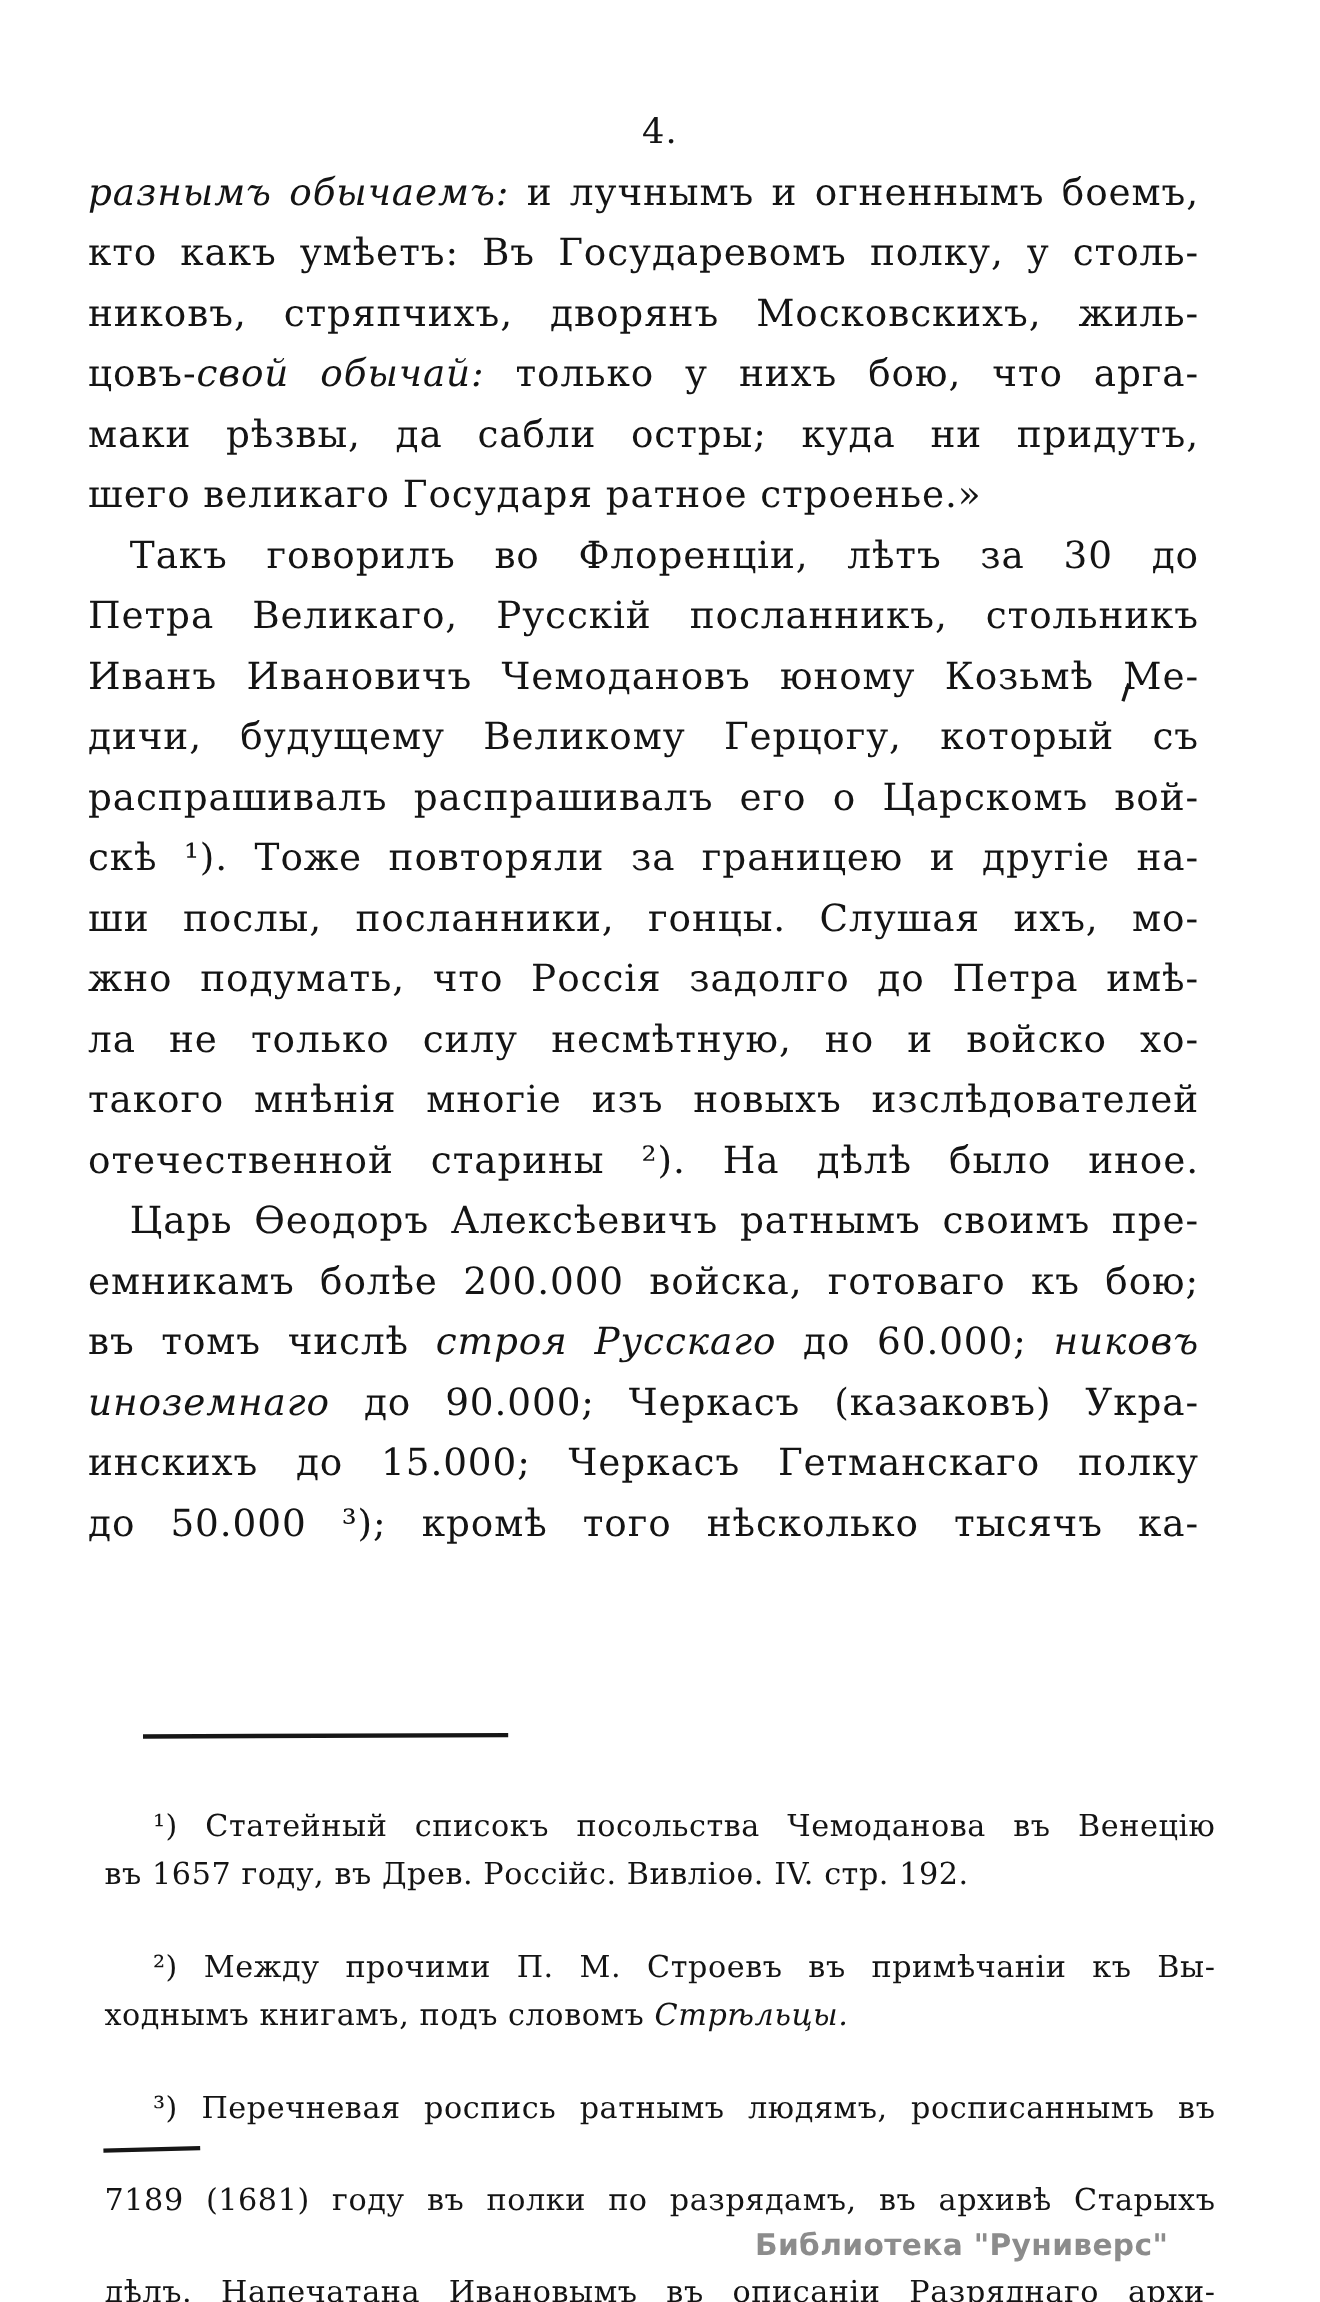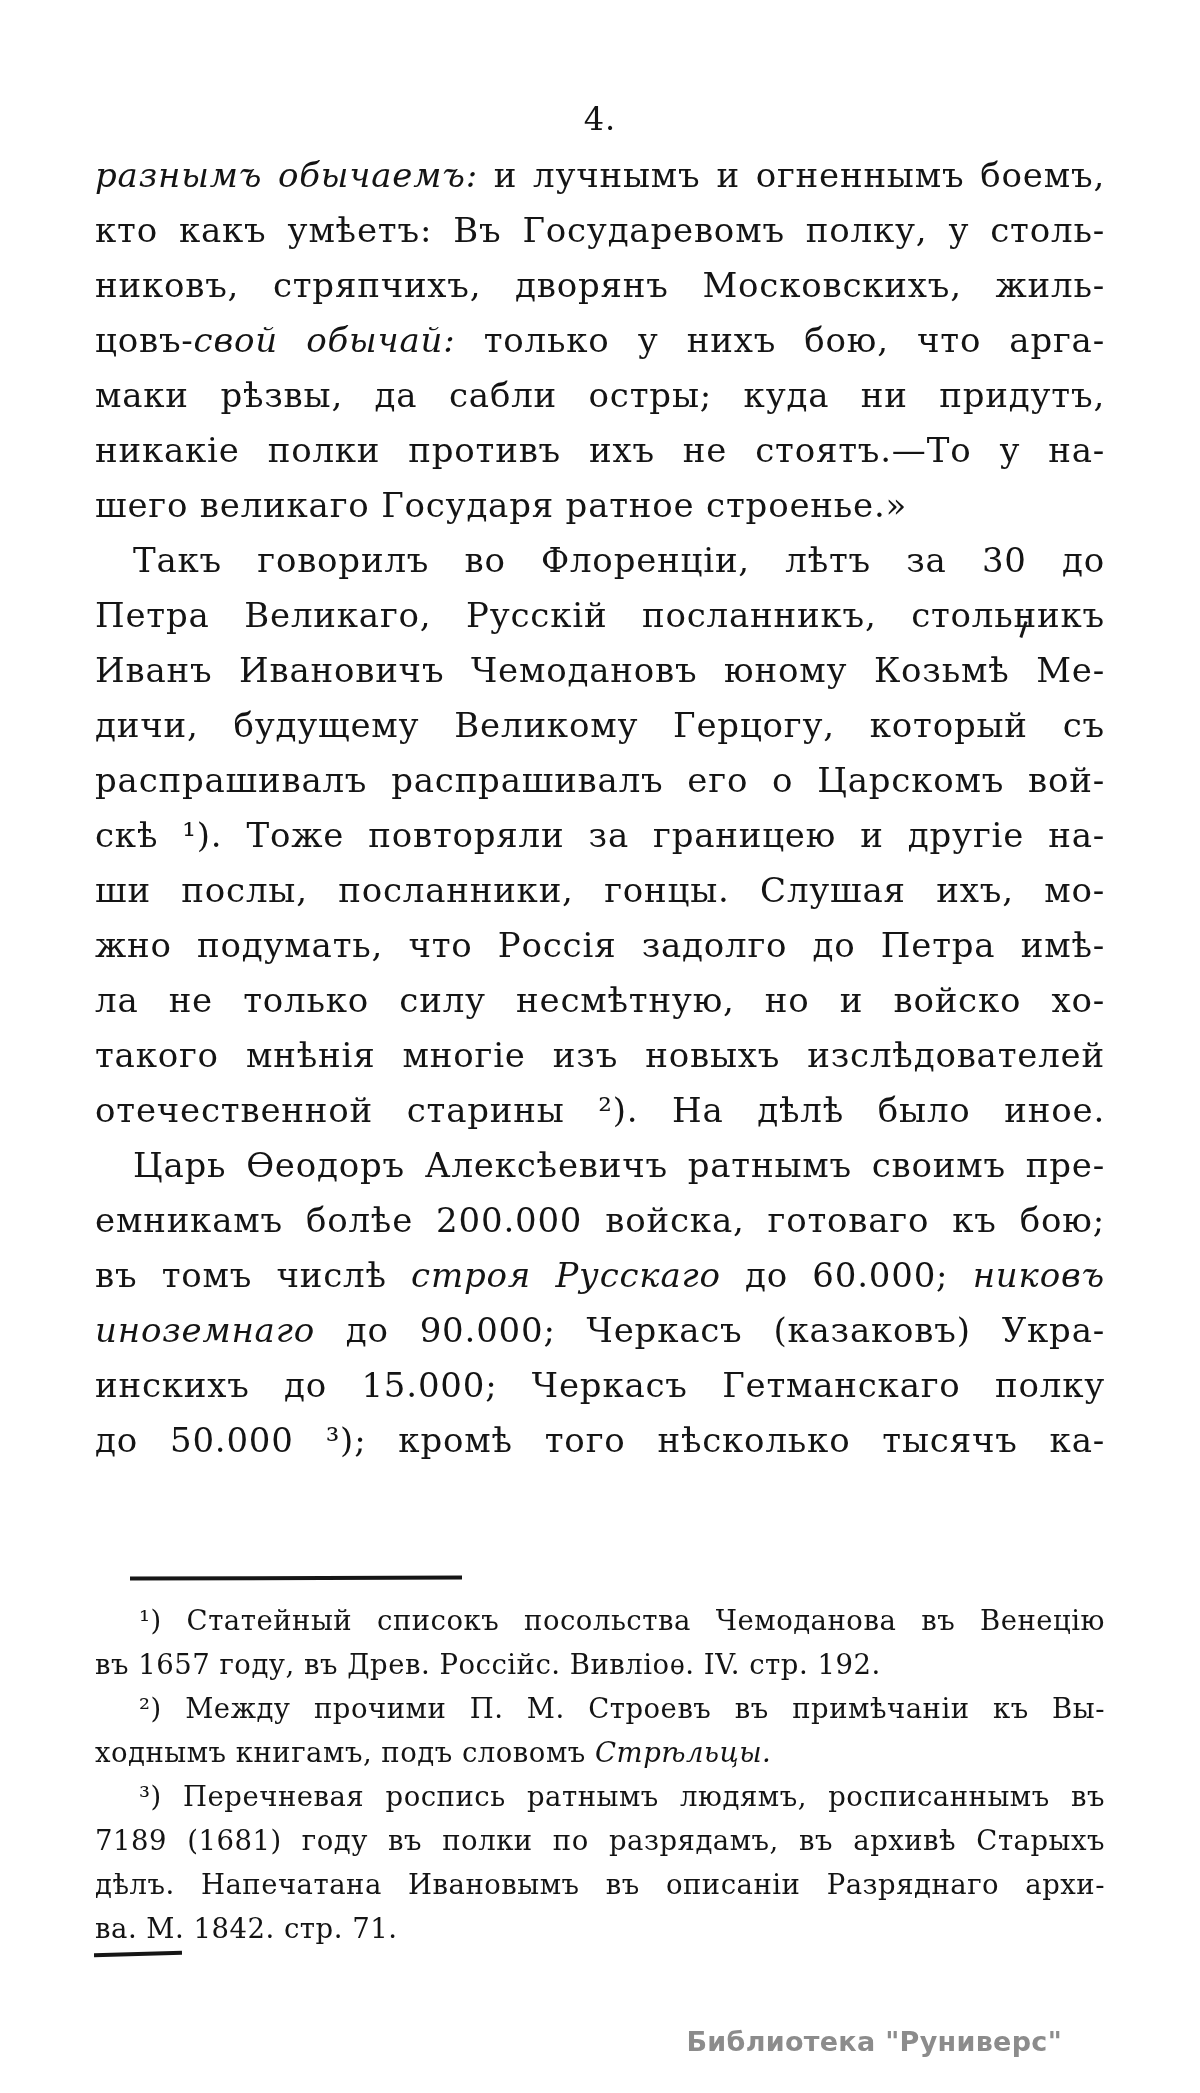--- a/index.html
+++ b/index.html
@@ -20,21 +20,21 @@
     position: absolute;
     top: 100px;
     left: 0;
     width: 1200px;
     text-align: center;
     font-size: 32px;
     letter-spacing: 1px;
   }
   .body-text {
     position: absolute;
-    left: 95px;
+    left: 80px;
     top: 148px;
     width: 1010px;
     font-size: 34px;
     letter-spacing: 0.8px;
   }
   .body-line {
     line-height: 55px;
     height: 55px;
     white-space: nowrap;
     overflow: visible;
@@ -56,21 +56,21 @@
     top: 1598px;
     width: 1010px;
     font-size: 27.5px;
     letter-spacing: 0.5px;
   }
   .foot-line {
     line-height: 44px;
     height: 44px;
     white-space: nowrap;
   }
-  .foot-line.just { white-space: normal; text-align: justify; text-align-last: justify; }
+  .foot-line.just { white-space: normal; text-align: justify; text-align-last: justify; margin-top: 40px; }
   .foot-line.ind { text-indent: 44px; }
   .it { font-style: italic; text-align: center; }
   .stray-slash {
     position: absolute;
     left: 1022px;
     top: 621px;
     width: 3px;
     height: 17px;
     background: #161616;
     transform: rotate(18deg);
@@ -101,21 +101,20 @@
 <div class="page">
 
   <div class="page-number">4.</div>
 
   <div class="body-text" id="body-text">
       <div class="body-line just"><span class="it">разнымъ обычаемъ:</span><span> и лучнымъ и огненнымъ боемъ,</span></div>
       <div class="body-line just"><span>кто какъ умѣетъ: Въ Государевомъ полку, у столь-</span></div>
       <div class="body-line just"><span>никовъ, стряпчихъ, дворянъ Московскихъ, жиль-</span></div>
       <div class="body-line just"><span>цовъ-</span><span class="it">свой обычай:</span><span> только у нихъ бою, что арга-</span></div>
       <div class="body-line just"><span>маки рѣзвы, да сабли остры; куда ни придутъ,</span></div>
-      <div class="body-line just"><span>никакіе полки противъ ихъ не стоятъ.—То у на-</span></div>
       <div class="body-line"><span>шего великаго Государя ратное строенье.»</span></div>
       <div class="body-line just ind"><span>Такъ говорилъ во Флоренціи, лѣтъ за 30 до</span></div>
       <div class="body-line just"><span>Петра Великаго, Русскій посланникъ, стольникъ</span></div>
       <div class="body-line just"><span>Иванъ Ивановичъ Чемодановъ юному Козьмѣ Ме-</span></div>
       <div class="body-line just"><span>дичи, будущему Великому Герцогу, который съ</span></div>
       <div class="body-line just"><span>распрашивалъ распрашивалъ его о Царскомъ вой-</span></div>
       <div class="body-line just"><span>скѣ ¹). Тоже повторяли за границею и другіе на-</span></div>
       <div class="body-line just"><span>ши послы, посланники, гонцы. Слушая ихъ, мо-</span></div>
       <div class="body-line just"><span>жно подумать, что Россія задолго до Петра имѣ-</span></div>
       <div class="body-line just"><span>ла не только силу несмѣтную, но и войско хо-</span></div>

